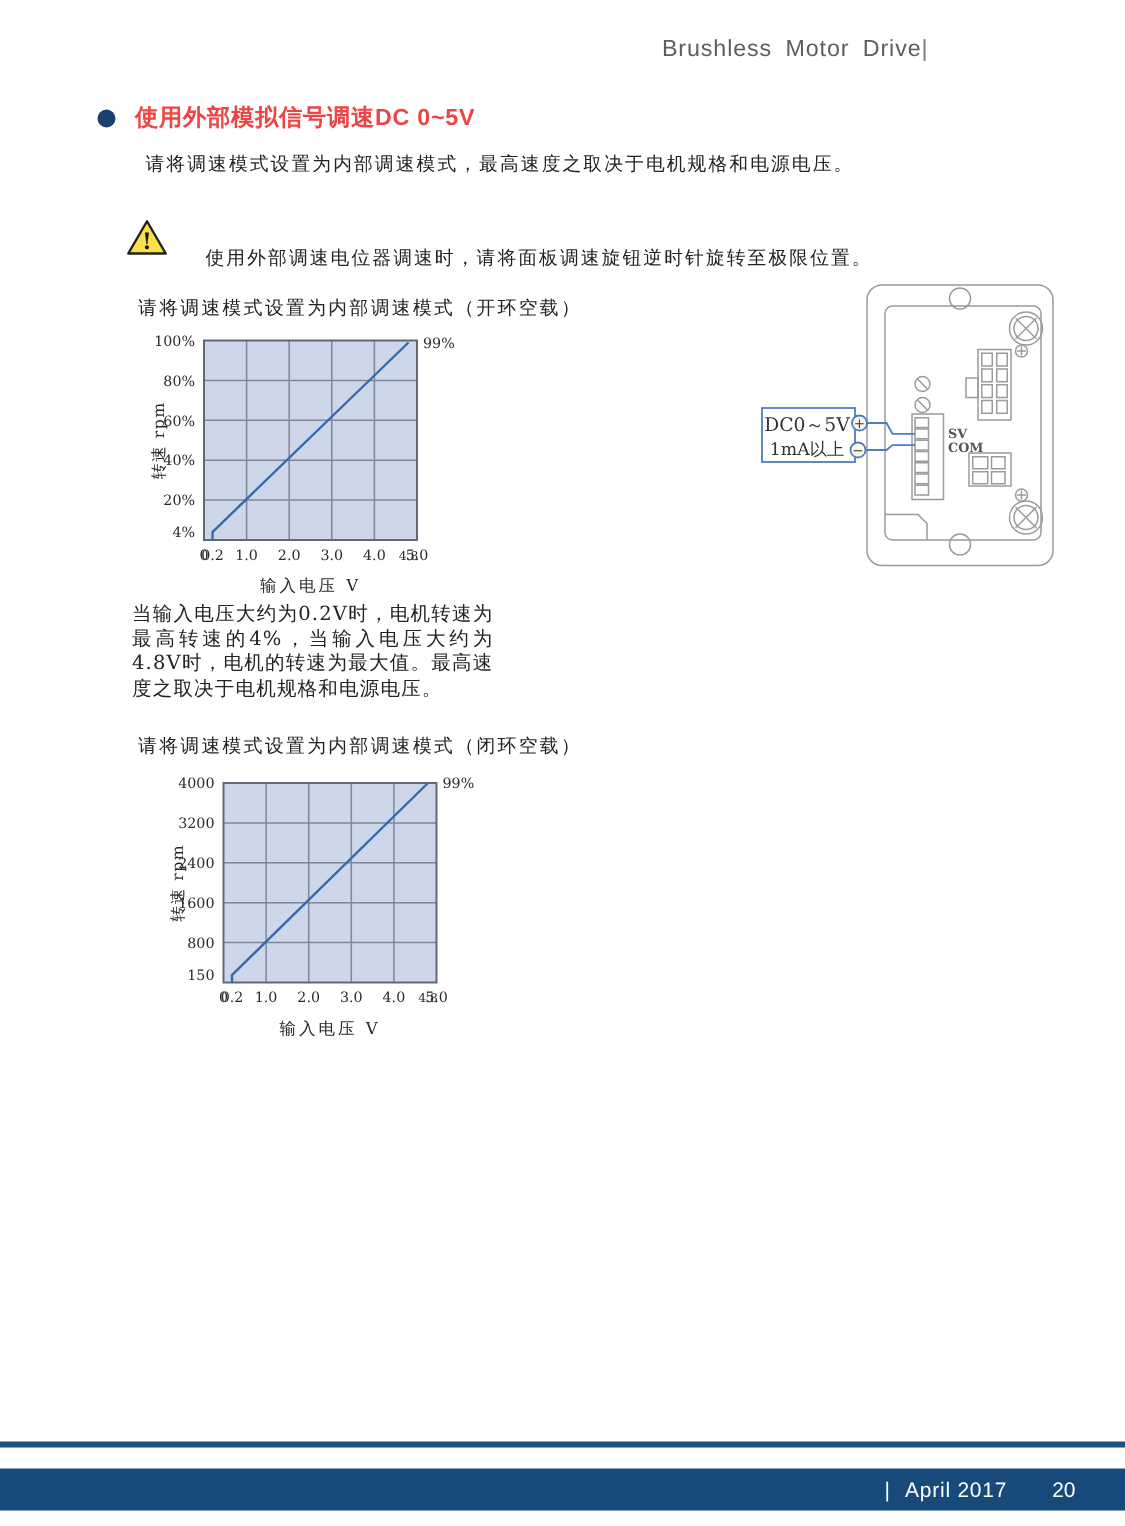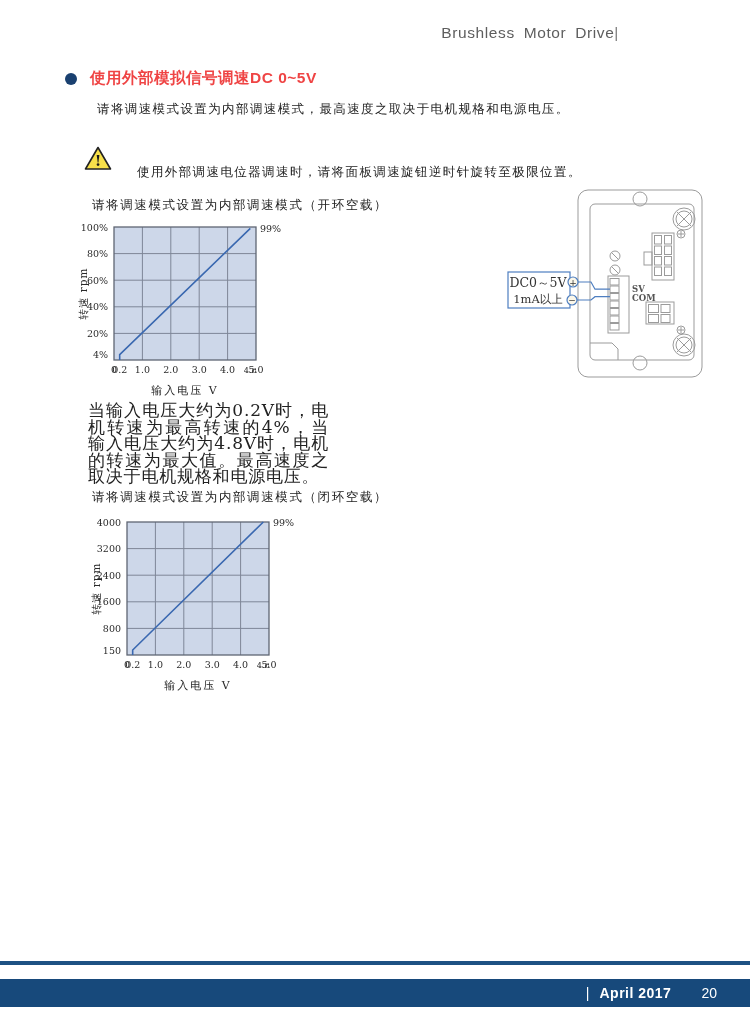--- a/index.html
+++ b/index.html
@@ -15,34 +15,34 @@
           font-family:"Liberation Sans",sans-serif;font-weight:bold;font-size:15.5px;color:#ef4444;
           letter-spacing:0.5px;}
   .bullet{width:12px;height:12px;border-radius:50%;background:#1a4070;flex:0 0 auto;}
   .intro{position:absolute;top:101px;left:97px;margin:0;font-size:12.5px;letter-spacing:1.4px;}
   
   .warn-icon{position:absolute;top:146px;left:84px;}
   .warn-text{position:absolute;top:152px;left:125px;margin:12px;font-size:12.5px;letter-spacing:1.4px;}
   
   .chart-title{position:absolute;left:92px;margin:0;font-size:12.5px;letter-spacing:1.6px;}
   .ct1{top:197px;} .ct2{top:489px;}
-  .chart{position:absolute;left:70px;}
+  .chart{position:absolute;left:92px;}
   .c1{top:221px;} .c2{top:516px;margin-left:13px;}
-  .note{position:absolute;left:88px;width:241px;margin:0;font-size:17px;line-height:16.6px;
+  .note{position:absolute;left:88px;width:241px;margin:0;font-size:13px;line-height:16.6px;
         text-align:justify;letter-spacing:0.8px;}
   .n1{top:402px;} .n2{top:698px;}
   
   .device{position:absolute;left:500px;top:185px;}
   
   .foot-line{position:absolute;left:0;top:961px;width:750px;height:4px;background:#1d5183;}
   .foot-bar{position:absolute;left:0;top:979px;width:750px;height:28px;background:#17497b;
             display:flex;align-items:center;justify-content:flex-end;padding-right:33px;
             box-sizing:border-box;font-family:"Liberation Sans",sans-serif;font-size:14px;color:#fff;}
   .foot-bar .fsep{font-weight:300;margin-right:10px;}
-  .foot-bar .fdate{letter-spacing:0.5px;font-weight:bold;}
+  .foot-bar .fdate{letter-spacing:0.5px;}
   .foot-bar .fpage{margin-left:30px;}
 </style>
 </head>
 <body>
 
 <div class="page">
 
   <div class="header">
     <span>Brushless Motor Drive</span>
     <span class="hsep">|</span>

